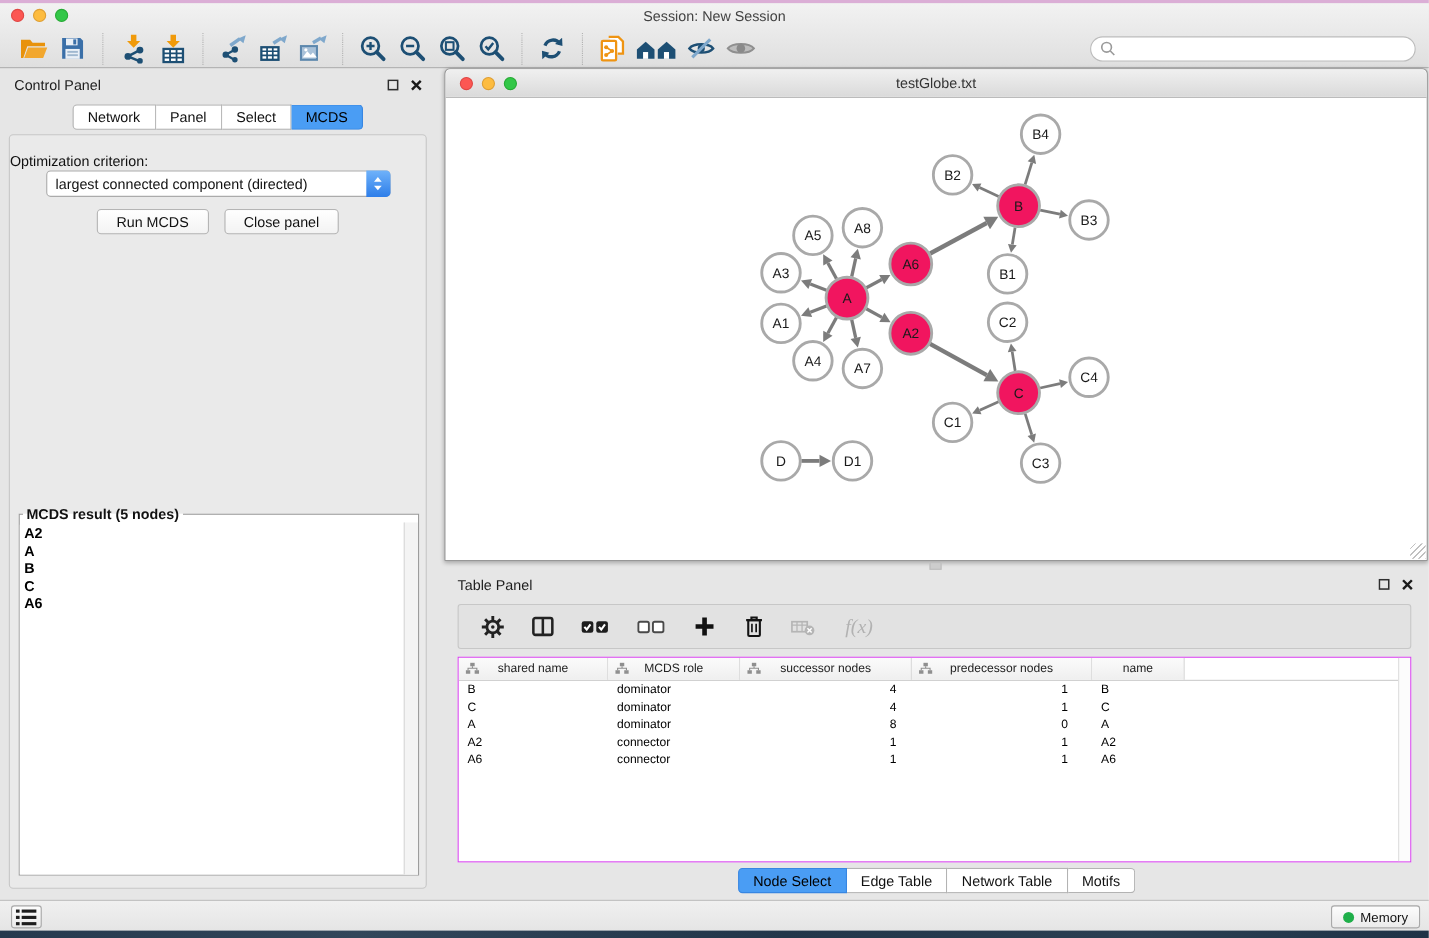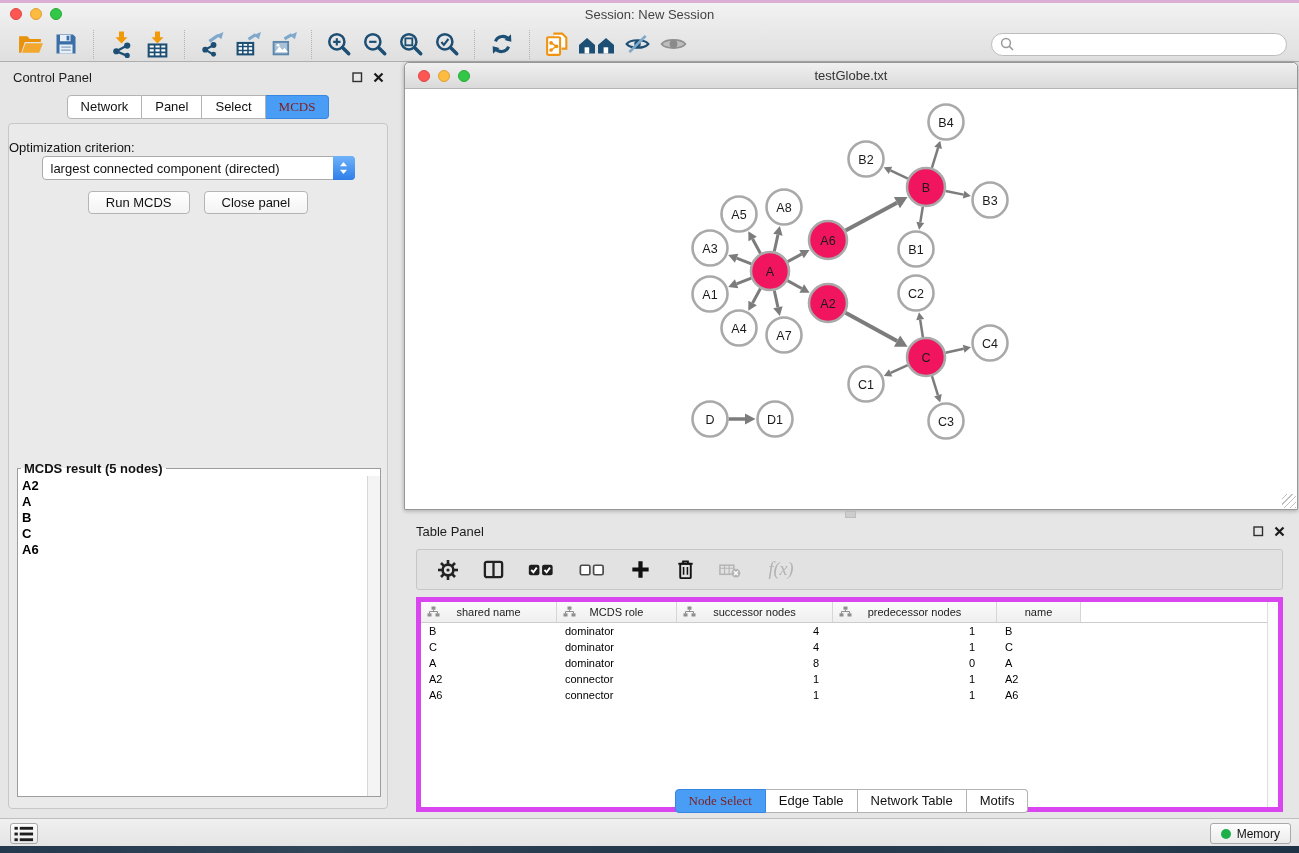--- a/index.html
+++ b/index.html
@@ -31,21 +31,21 @@
 
   
   .cp { position:absolute; left:6px; top:66px; width:384px; height:744px; }
   .cp-titlerow, .tp-titlerow { position:relative; height:24px; }
   .panel-title { font-size:13px; color:#1c1c1c; padding-left:7px; line-height:24px; }
   .panel-icons { position:absolute; right:6px; top:6px; display:flex; gap:10px; align-items:center; }
   .cp-tabs { display:flex; justify-content:center; margin-top:5px; }
   .tab { background:#fff; border:1px solid #b3b3b3; border-left:none; padding:3px 13px; font-size:13px; color:#111; cursor:pointer; }
   .tab:first-child { border-left:1px solid #b3b3b3; border-radius:4px 0 0 4px; }
   .tab:last-child { border-radius:0 4px 4px 0; }
-  .tab.active { background:#4a9df4; border-color:#3786e2; color:#7f1d1d;font-family:Liberation Serif, serif; }
+  .tab.active { background:#4a9df4; border-color:#3786e2; color:#000000; }
   .cp-content { position:relative; margin:4px 1px 0 2px; width:380px; height:686px;
     background:#eaeaea; border:1px solid #c7c7c7; border-radius:4px; }
   .opt-label { margin-top:16px; font-size:13px; color:#111; }
   .dropdown { position:relative; margin:1px auto 0; width:313px; height:24px; background:#fff;
     border:1px solid #ababab; border-radius:4px; font-size:13px; color:#111; display:flex;
     align-items:center; padding-left:8px; cursor:pointer; }
   .stepper { position:absolute; right:-1px; top:-1px; width:22px; height:24px; border-radius:0 4px 4px 0;
     background:linear-gradient(#6fb2fa,#2e7ee9); display:flex; align-items:center; justify-content:center; }
   .cp-buttons { display:flex; justify-content:center; gap:14px; margin-top:11px; }
   .btn { height:23px; padding:0 17px; background:linear-gradient(#ffffff,#f3f3f3); border:1px solid #b5b5b5;
@@ -69,22 +69,22 @@
     background:repeating-linear-gradient(135deg, transparent 0 3px, #ababab 3px 4px); opacity:.75; }
   .split-handle { position:absolute; left:845px; top:511px; width:11px; height:7px;
     background:#cdcdcd; border:1px solid #bdbdbd; }
 
   
   .tp { position:absolute; left:404px; top:520px; width:895px; height:298px; }
   .tp-toolbar { position:absolute; left:12px; top:29px; width:867px; height:41px; background:#e2e2e2;
     border:1px solid #c7c7c7; border-radius:3px; display:flex; align-items:center; gap:17px; padding-left:17px; }
   .ticon { display:flex; align-items:center; justify-content:center; width:28px; height:28px; cursor:pointer; }
   .fx { font-family:"Liberation Serif", serif; font-style:italic; font-size:18px; color:#b2b2b2; }
-  .tp-table { position:absolute; left:12px; top:77px; width:867px; height:215px; background:#fff;
-    border:5px solid #d946ef; overflow:hidden; }
+  .tp-table { position:absolute; left:12px; top:77px; width:867px; height:187px; background:#fff;
+    border:1px solid #d946ef; overflow:hidden; }
   .dt-header { display:flex; height:21px; border-bottom:1px solid #cccccc; }
   .th { position:relative; display:flex; align-items:center; justify-content:center; font-size:11px; color:#222;
     background:linear-gradient(#fbfbfb,#efefef); border-right:1px solid #d6d6d6; cursor:pointer; }
   .th svg { position:absolute; left:6px; }
   .dt-row { display:flex; height:16px; align-items:center; cursor:default; }
   .td { font-size:11px; color:#000; padding:0 8px; overflow:hidden; white-space:nowrap; }
   .td.r { text-align:right; }
   .v-scroll { position:absolute; right:0; top:0; bottom:0; width:11px; background:#fcfcfc; border-left:1px solid #dedede; }
   .tp-tabs { position:absolute; left:0; width:100%; top:269px; display:flex; justify-content:center; }
 

